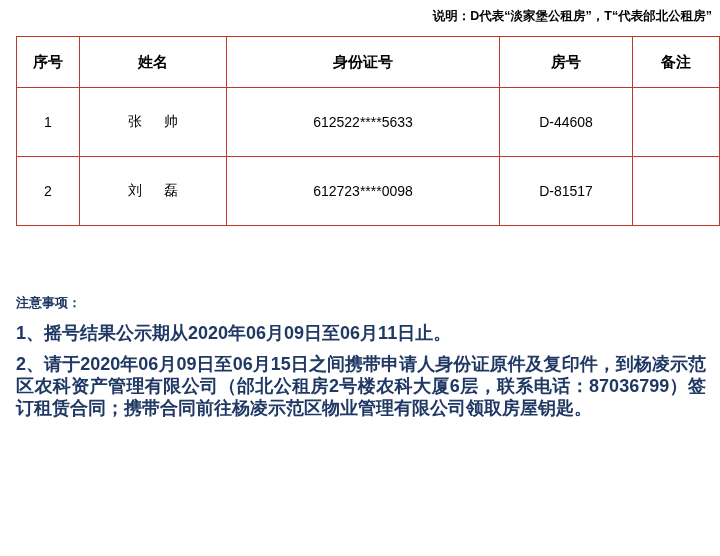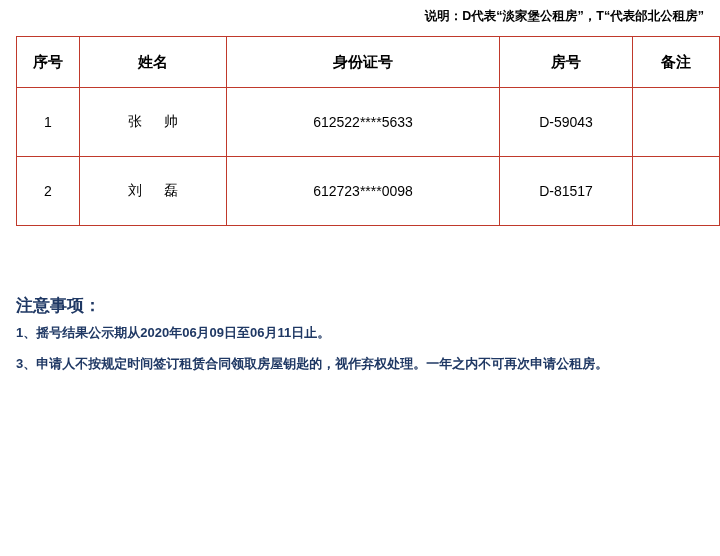--- a/index.html
+++ b/index.html
@@ -16,21 +16,21 @@
   }
   .page {
     position: relative;
     width: 720px;
     height: 556px;
     box-sizing: border-box;
   }
   .note-line {
     position: absolute;
     top: 8px;
-    left: 0;
+    left: 8px;
     width: 704px;
     text-align: right;
     font-size: 12.5px;
     font-weight: bold;
     color: #000;
     letter-spacing: 0px;
   }
   table.main-table {
     position: absolute;
     top: 36px;
@@ -62,32 +62,32 @@
   .col-room { width: 130px; margin-top: 24px; }
   .col-remark { width: 84px; }
   .name-cell {
     letter-spacing: 9px;
     text-indent: 9px;
   }
   .notice-title {
     position: absolute;
     top: 294px;
     left: 16px;
-    font-size: 17px;
+    font-size: 13px;
     font-weight: bold;
     color: #1f3864;
   }
   .notice-list {
     position: absolute;
     top: 322px;
     left: 16px;
     width: 690px;
   }
   .notice-item {
-    font-size: 13px;
+    font-size: 18px;
     font-weight: bold;
     color: #1f3864;
     line-height: 22px;
     margin-bottom: 9px;
     text-align: justify;
   }
 </style>
 </head>
 <body>
 
@@ -103,33 +103,33 @@
         <th class="col-id">身份证号</th>
         <th class="col-room">房号</th>
         <th class="col-remark">备注</th>
       </tr>
     </thead>
     <tbody>
       <tr>
         <td>1</td>
         <td class="name-cell">张 帅</td>
         <td>612522****5633</td>
-        <td>D-59043</td>
+        <td>D-44608</td>
         <td></td>
       </tr>
       <tr>
         <td>2</td>
         <td class="name-cell">刘 磊</td>
         <td>612723****0098</td>
         <td>D-81517</td>
         <td></td>
       </tr>
     </tbody>
   </table>
 
   <div class="notice-title">注意事项：</div>
 
   <div class="notice-list">
     <div class="notice-item">1、摇号结果公示期从2020年06月09日至06月11日止。</div>
-    <div class="notice-item">3、申请人不按规定时间签订租赁合同领取房屋钥匙的，视作弃权处理。一年之内不可再次申请公租房。</div>
+    <div class="notice-item">2、请于2020年06月09日至06月15日之间携带申请人身份证原件及复印件，到杨凌示范区农科资产管理有限公司（邰北公租房2号楼农科大厦6层，联系电话：87036799）签订租赁合同；携带合同前往杨凌示范区物业管理有限公司领取房屋钥匙。</div>
   </div>
 
 </div>
 
 </body></html>

